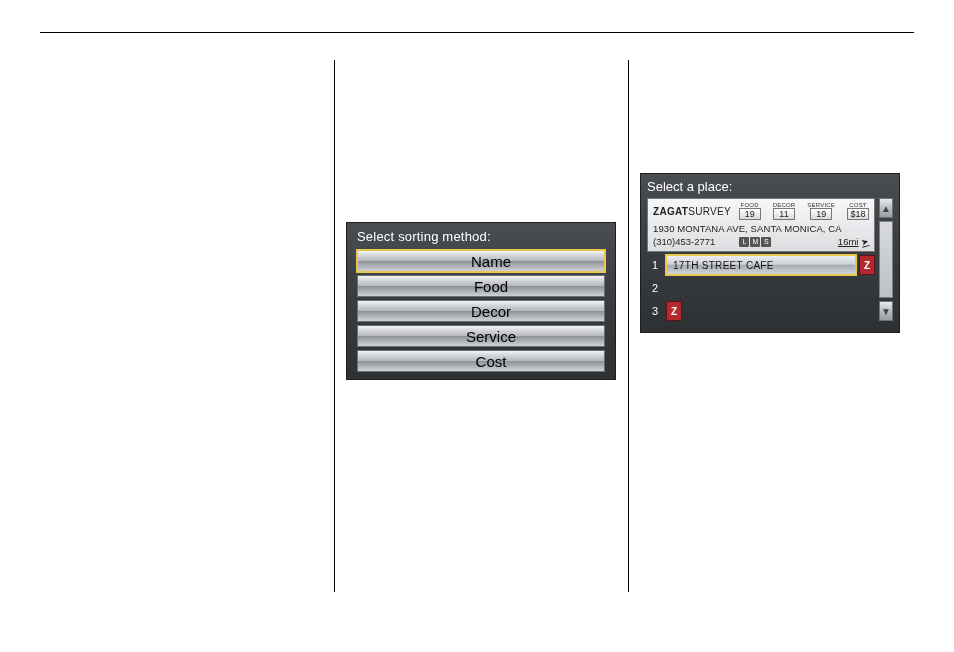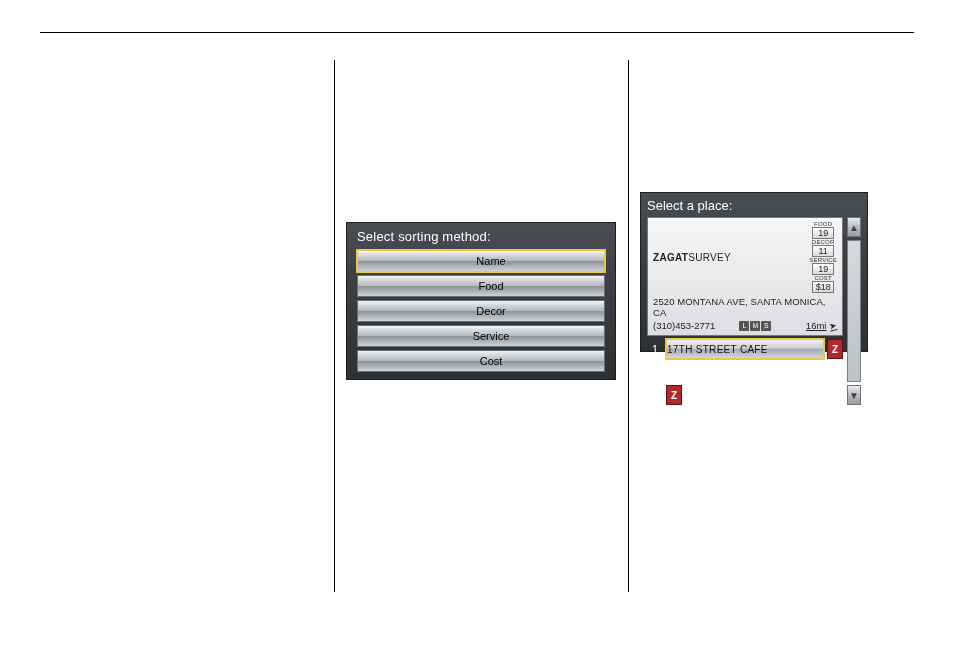--- a/index.html
+++ b/index.html
@@ -55,32 +55,32 @@
   }
   .sort-list { display: flex; flex-direction: column; gap: 3px; }
   .sort-btn {
     display: flex;
     align-items: center;
     justify-content: center;
     height: 22px;
     background: linear-gradient(#f5f6f7 0%, #d6d8da 20%, #b7babe 48%, #8f9297 52%, #cfd2d6 100%);
     border: 1px solid #6a6d71;
     color: #000;
-    font-size: 11px;
+    font-size: 15px;
     cursor: pointer;
     padding-left: 20px;
   }
   .sort-btn.selected { outline: 2px solid #e8c84a; outline-offset: -1px; }
 
   
   .panel-place {
     position: absolute;
     left: 640px;
-    top: 192px;
-    width: 228px;
+    top: 173px;
+    width: 260px;
     height: 160px;
     background: linear-gradient(#4a4d51, #3b3e42 40%, #2e3134);
     border: 1px solid #1c1e20;
     padding: 5px 6px 6px 6px;
   }
   .panel-place .hdr {
     color: #fff;
     font-size: 13px;
     margin-bottom: 4px;
   }
@@ -107,21 +107,21 @@
   .info-card {
     background: linear-gradient(#f6f7f8, #dcdee1);
     border: 1px solid #777;
     padding: 3px 5px 4px 5px;
     font-size: 10px;
     color: #222;
   }
   .info-top { display: flex; align-items: center; gap: 6px; }
   .logo { font-size: 10px; letter-spacing: .3px; }
   .logo b { font-weight: 700; }
-  .ratings { margin-left: auto; display: flex; gap: 0; flex-direction: column; }
+  .ratings { margin-left: auto; display: flex; gap: 12px; }
   .rcell { display: flex; flex-direction: column; align-items: center; }
   .rlabel { font-size: 6px; letter-spacing: .2px; color: #333; }
   .rval {
     width: 22px; height: 12px;
     display: flex; align-items: center; justify-content: center;
     background: linear-gradient(#fff, #d8dadd);
     border: 1px solid #777;
     font-size: 9px;
   }
   .addr { margin-top: 3px; font-size: 9.5px; letter-spacing: .1px; }
@@ -147,21 +147,21 @@
   .row .num {
     width: 16px;
     display: flex; align-items: center; justify-content: center;
     color: #fff; font-size: 11px;
   }
   .row .cell {
     flex: 1;
     background: linear-gradient(#eceef0 0%, #cfd2d6 45%, #a7aab0 52%, #d4d6da 100%);
     border: 1px solid #6f7276;
     display: flex; align-items: center;
-    padding: 0 0;
+    padding: 0 6px;
     font-size: 10px; letter-spacing: .3px;
     color: #111;
     cursor: pointer;
   }
   .row.selected .cell { outline: 2px solid #e8c84a; outline-offset: -1px; }
   .row .z {
     width: 16px;
     background: #b3282d;
     border: 1px solid #5a1416;
     display: flex; align-items: center; justify-content: center;
@@ -208,21 +208,21 @@
             <div class="rcell">
               <span class="rlabel">SERVICE</span>
               <span class="rval">19</span>
             </div>
             <div class="rcell">
               <span class="rlabel">COST</span>
               <span class="rval">$18</span>
             </div>
           </div>
         </div>
-        <div class="addr">2520 MONTANA AVE, SANTA MONICA, CA</div>
+        <div class="addr">1930 MONTANA AVE, SANTA MONICA, CA</div>
         <div class="phone-row">
           <span>(310)453-2771</span>
           <span class="lms">
             <span>L</span>
             <span>M</span>
             <span>S</span>
           </span>
           <span class="dist">
             <span>16mi</span>
             <span class="cursor-ic">➤</span>

